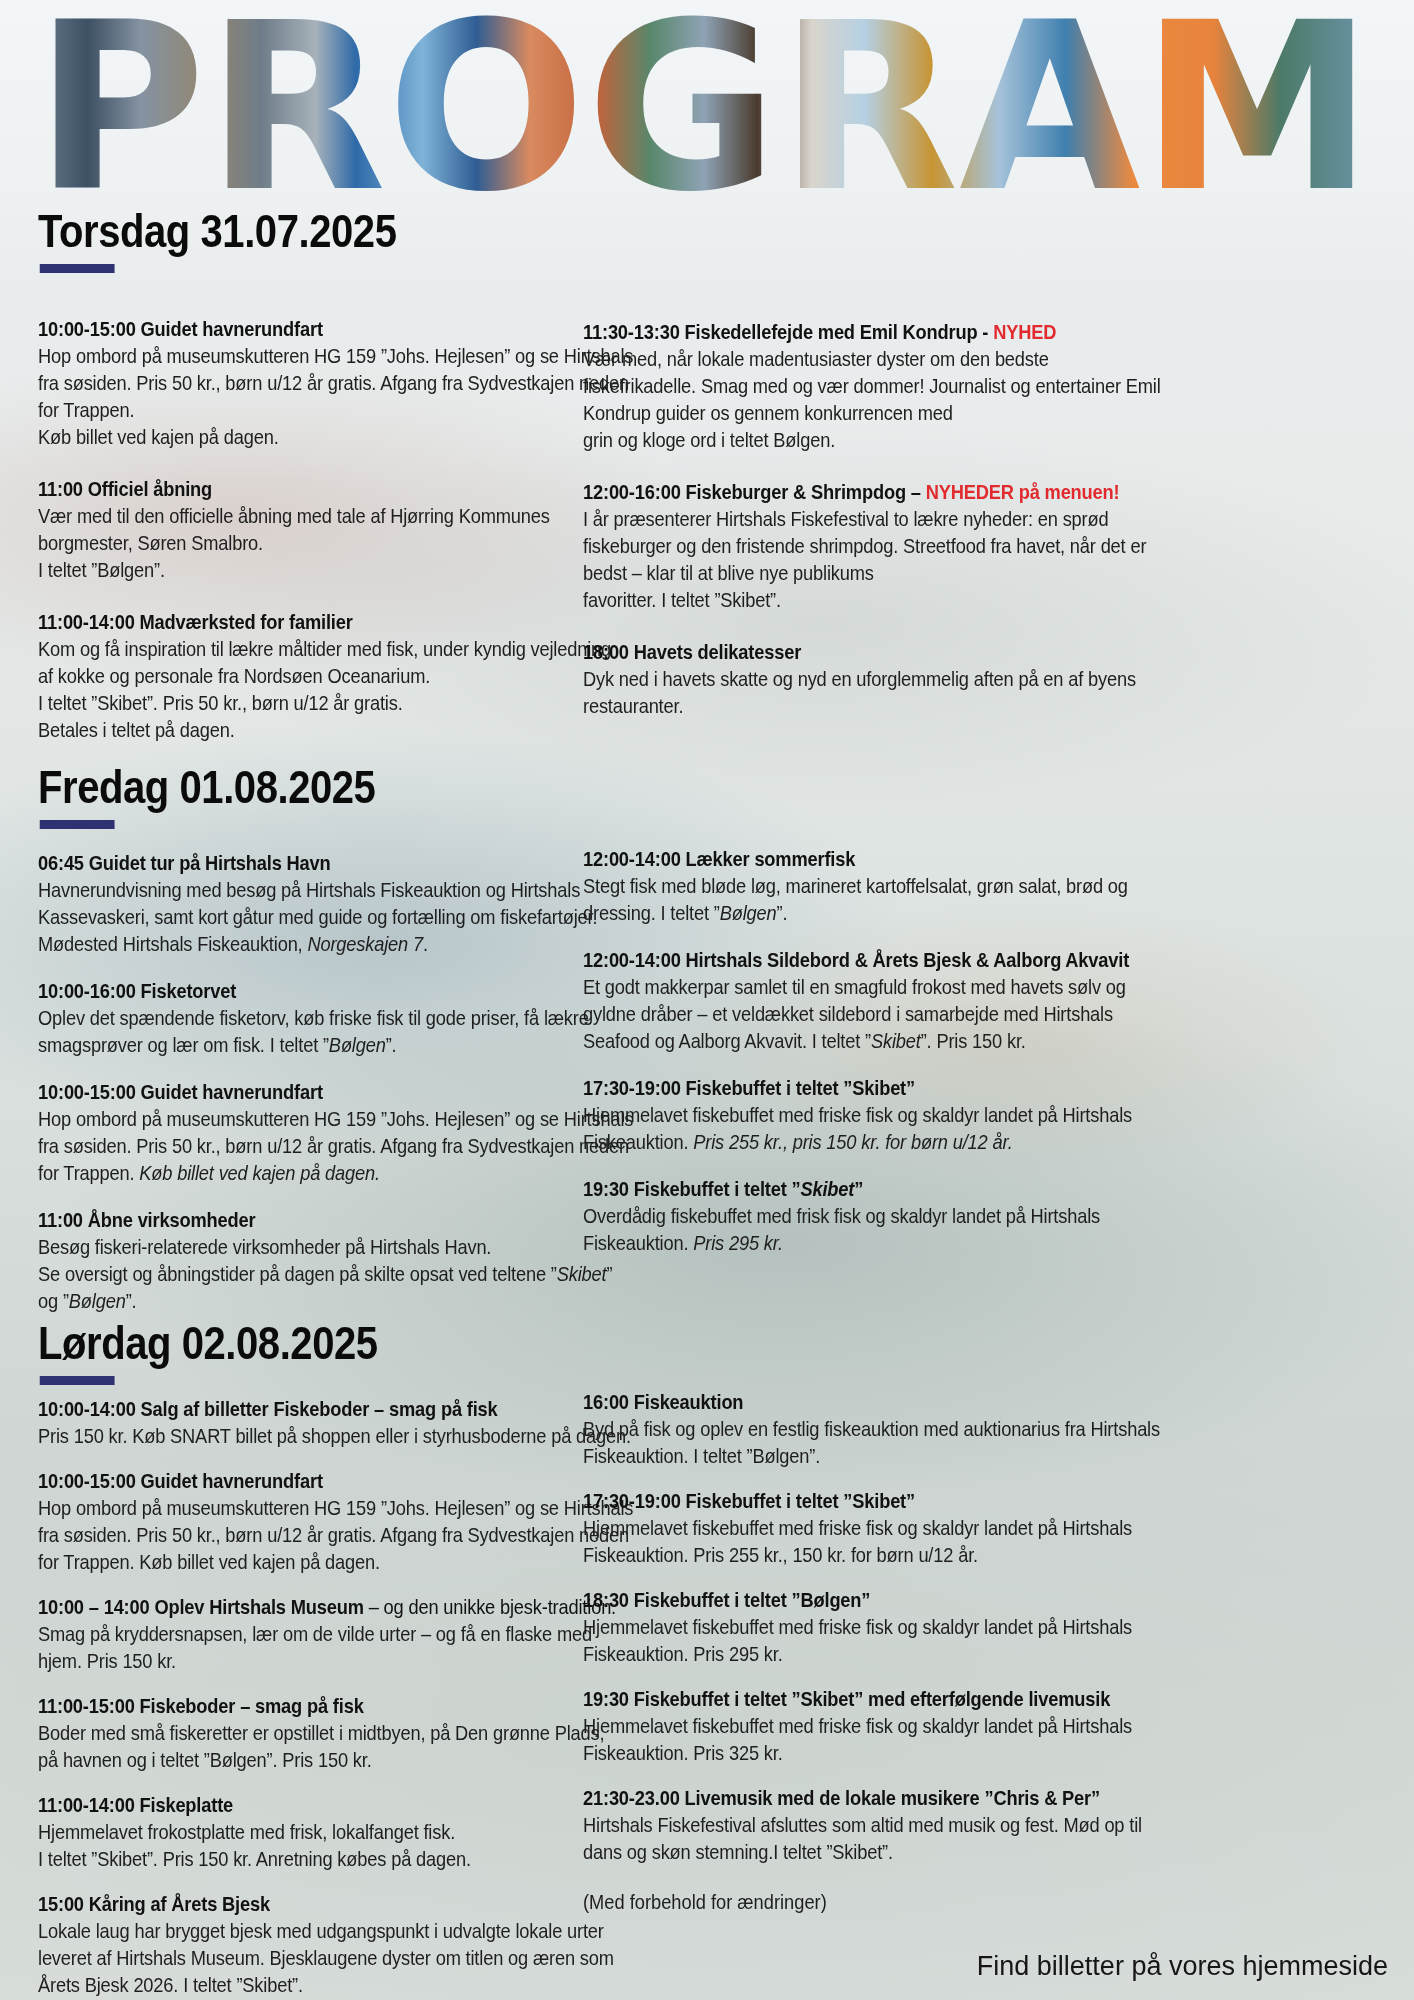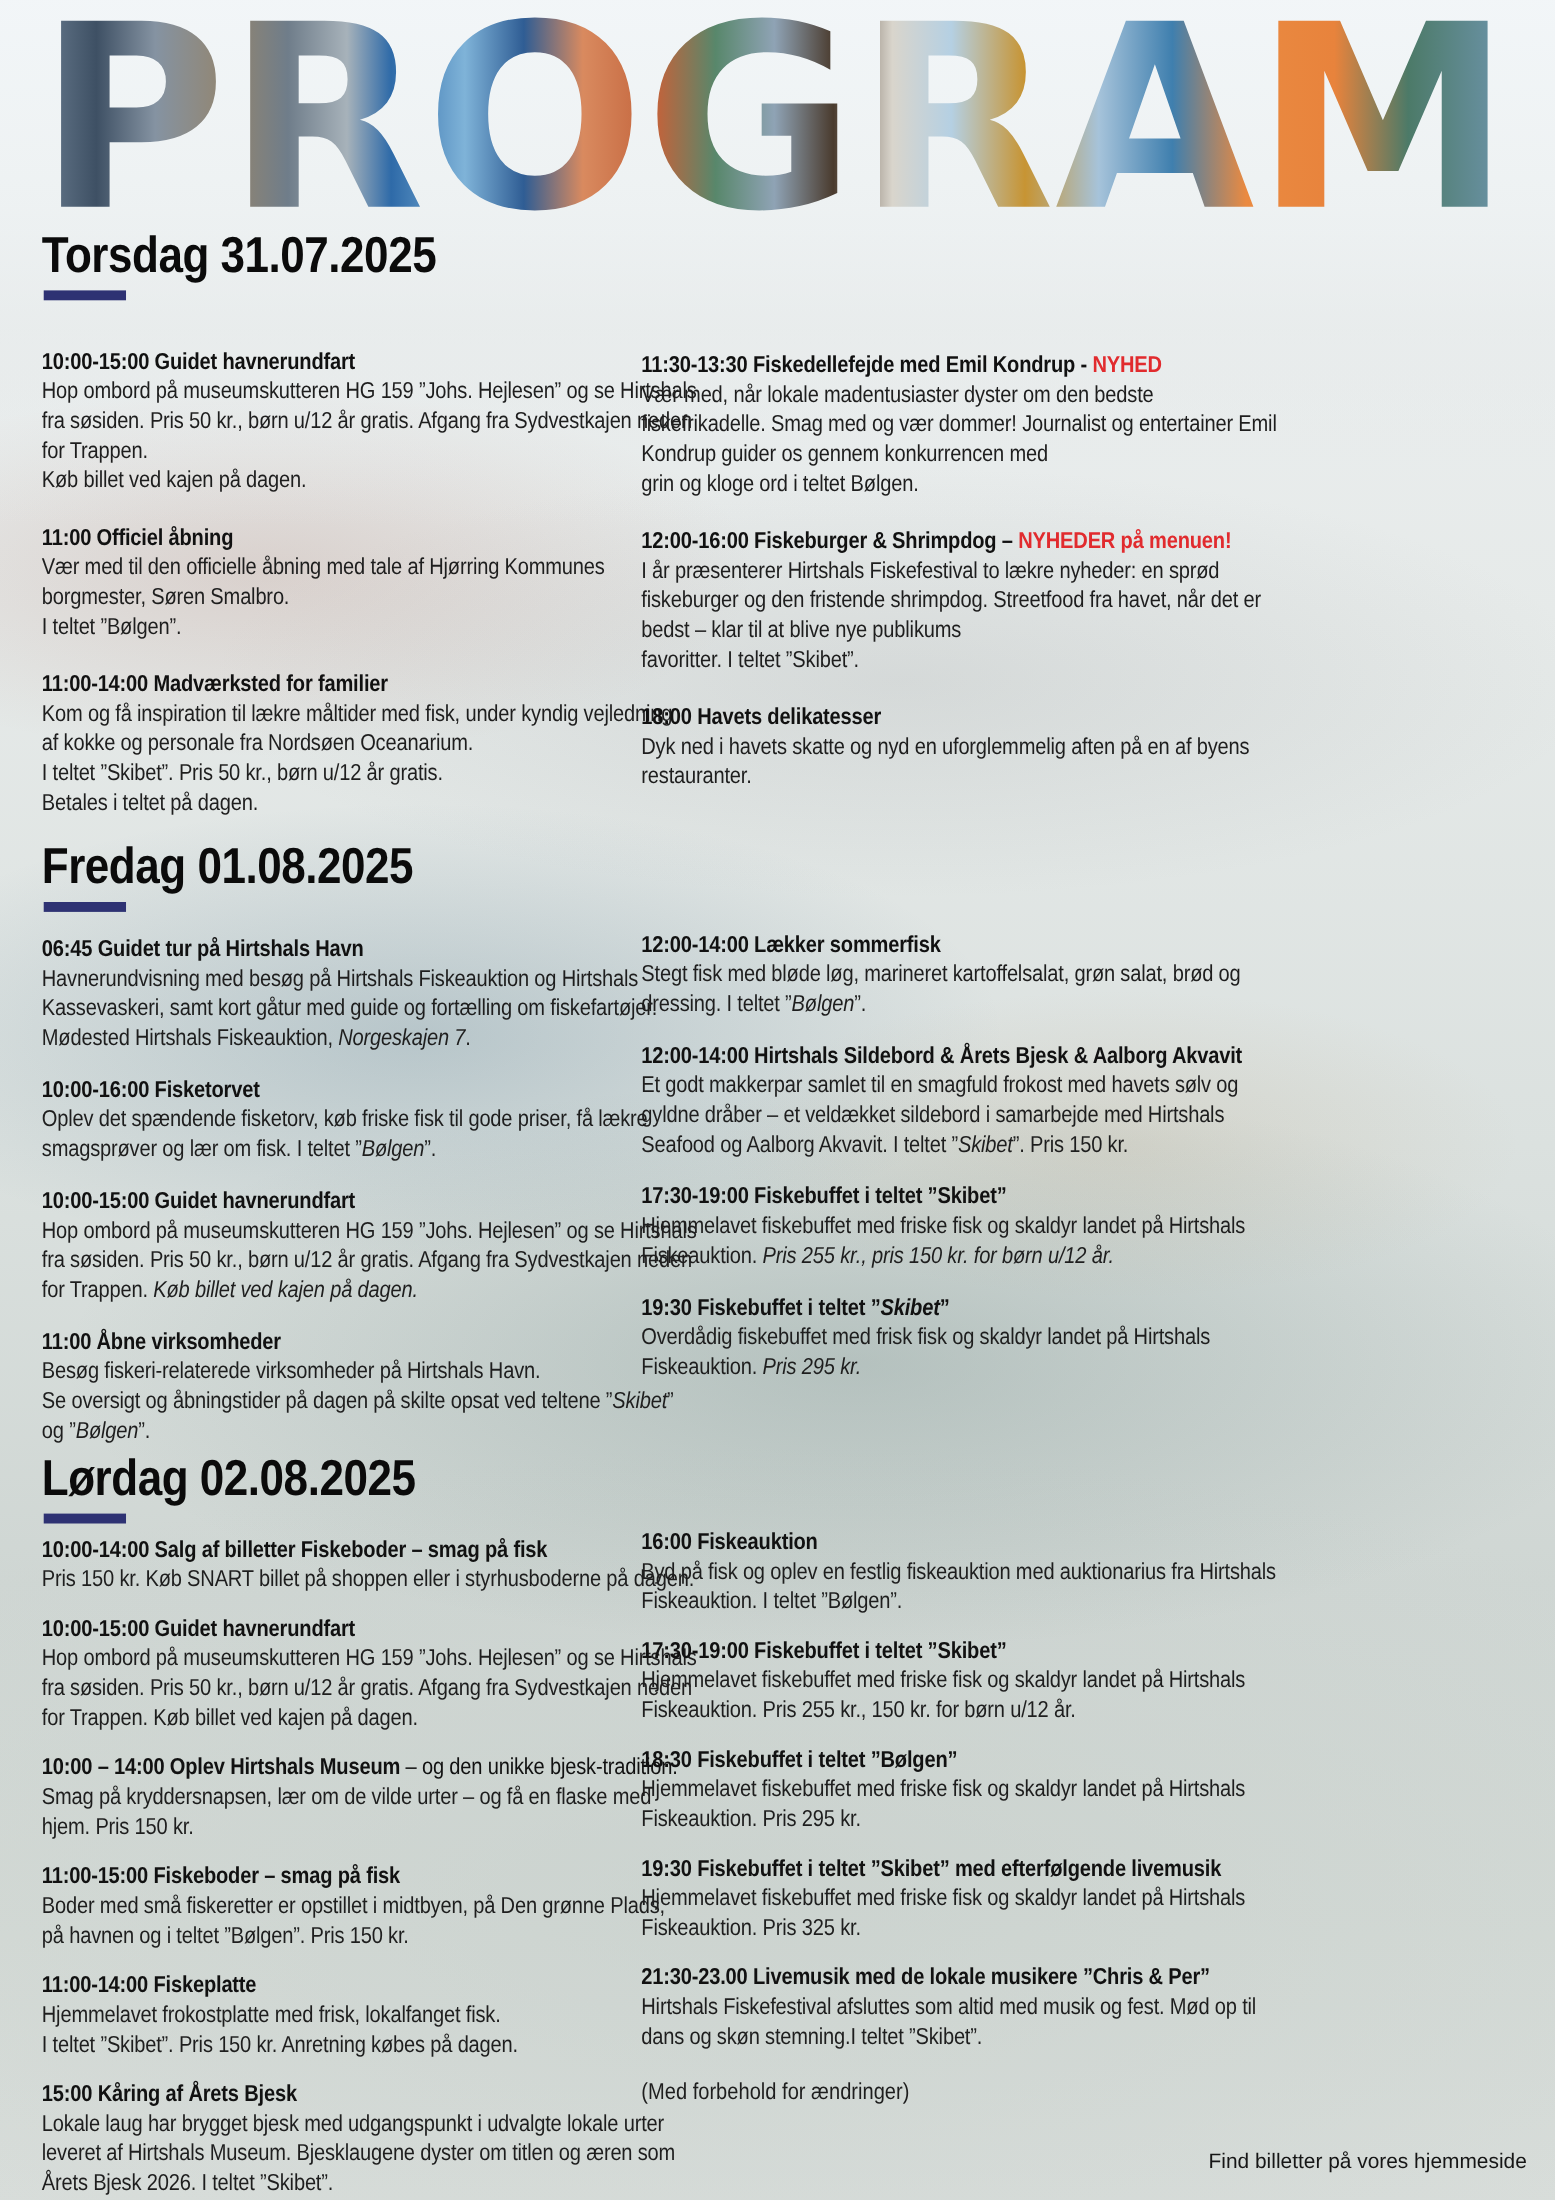--- a/index.html
+++ b/index.html
@@ -44,21 +44,21 @@
   .b{font-weight:bold;}
   .n{font-weight:normal;}
   .i{font-style:italic;}
   .bi{font-weight:bold;font-style:italic;}
   .redb{font-weight:bold;color:#e12b2e;}
   .footer-note{
     position:absolute;left:583px;top:1888px;font-size:21px;line-height:27px;
     color:#1e1e1e;white-space:nowrap;transform:scaleX(.87);transform-origin:0 0;
   }
   .footer-cta{
-    position:absolute;right:26px;top:1950px;font-size:19px;line-height:32px;
+    position:absolute;right:26px;top:1950px;font-size:27px;line-height:32px;
     color:#161616;white-space:nowrap;margin-left:11px;
   }
 </style>
 </head>
 <body>
 
 <div class="page">
 
   <div class="title-wrap">
     <svg width="1346" height="200" viewBox="0 0 1346 200">

